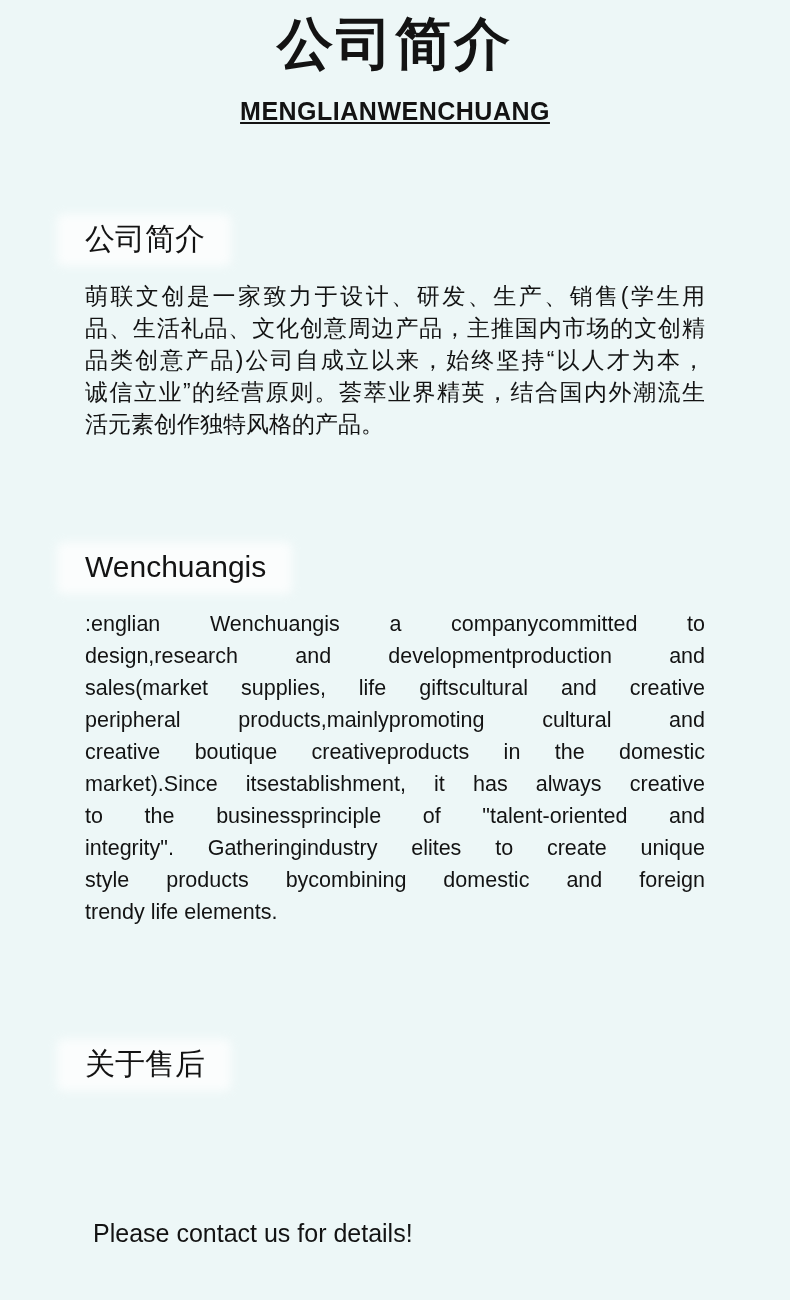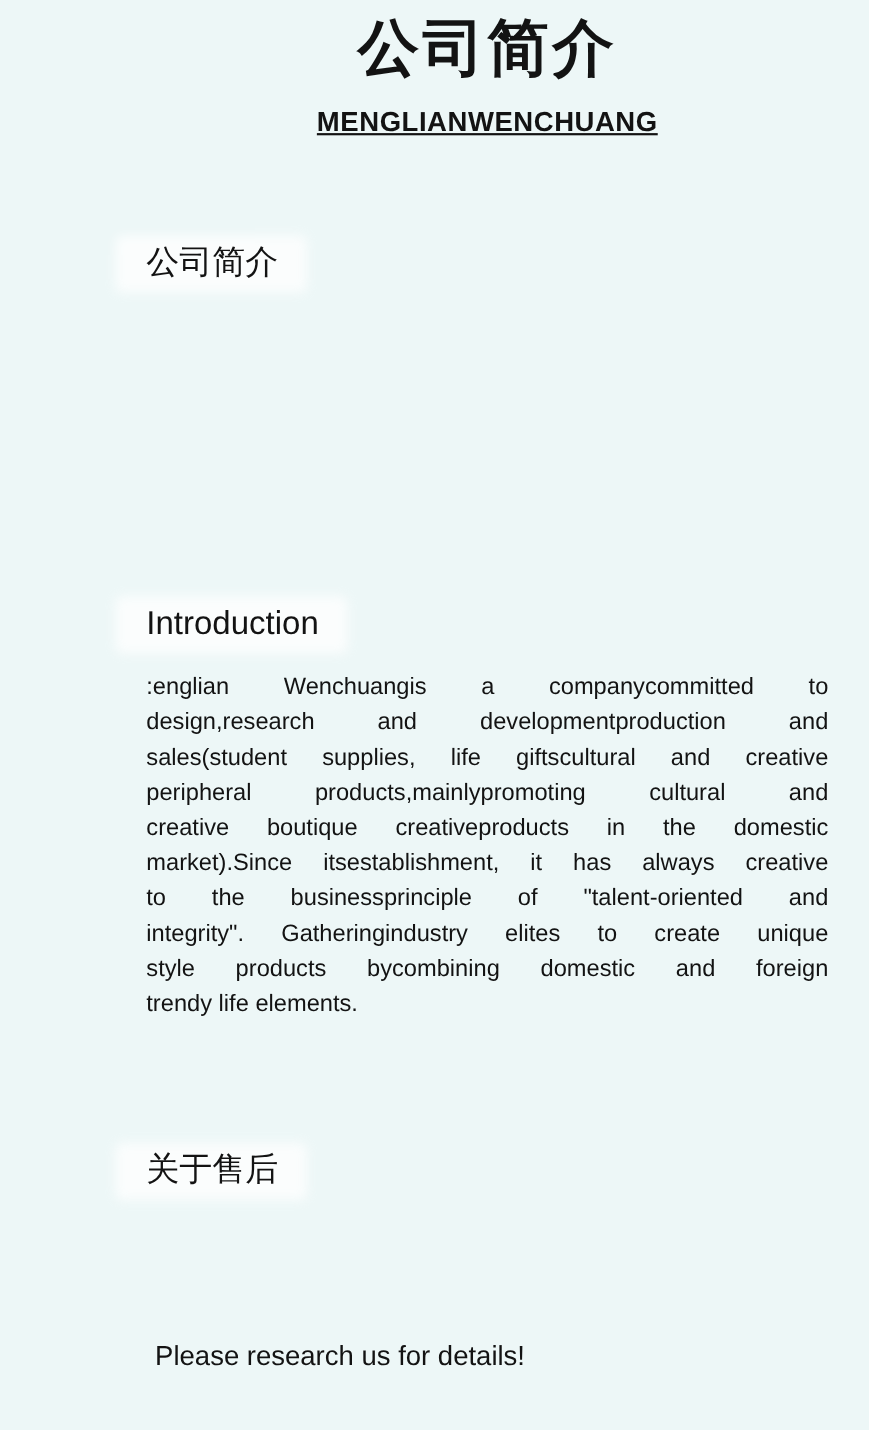--- a/index.html
+++ b/index.html
@@ -8,21 +8,20 @@
     font-family: "Liberation Sans", "DejaVu Sans", sans-serif;
     background: var(--color-background, #edf7f7);
   }
   .page {
     position: relative;
     width: 732px;
     height: 1300px;
     overflow: hidden;
     background: var(--color-background, #edf7f7);
     color: var(--color-text, #131313);
-    margin-left: 48px;
   }
   .page-title {
     position: absolute;
     top: 10px; left: 0; width: 790px;
     text-align: center;
     font-size: 56px;
     font-weight: 700;
     letter-spacing: 3px;
     line-height: 68px;
   }
@@ -88,35 +87,42 @@
 <body>
 
 <div class="page">
 
   <h1 class="page-title">公司简介</h1>
 
   <div class="page-subtitle">MENGLIANWENCHUANG</div>
 
   <h2 class="sec-heading heading-1">公司简介</h2>
 
+  <div class="para para-cn">
+    <div class="ln">萌联文创是一家致力于设计、研发、生产、销售(学生用</div>
+    <div class="ln">品、生活礼品、文化创意周边产品，主推国内市场的文创精</div>
+    <div class="ln">品类创意产品)公司自成立以来，始终坚持“以人才为本，</div>
+    <div class="ln">诚信立业”的经营原则。荟萃业界精英，结合国内外潮流生</div>
+    <div class="ln last">活元素创作独特风格的产品。</div>
+  </div>
 
-  <h2 class="sec-heading heading-2">Introduction</h2>
+  <h2 class="sec-heading heading-2">Wenchuangis</h2>
 
   <div class="para para-en">
     <div class="ln">:englian Wenchuangis a companycommitted to</div>
     <div class="ln">design,research and developmentproduction and</div>
-    <div class="ln">sales(student supplies, life giftscultural and creative</div>
+    <div class="ln">sales(market supplies, life giftscultural and creative</div>
     <div class="ln">peripheral products,mainlypromoting cultural and</div>
     <div class="ln">creative boutique creativeproducts in the domestic</div>
     <div class="ln">market).Since itsestablishment, it has always creative</div>
     <div class="ln">to the businessprinciple of "talent-oriented and</div>
     <div class="ln">integrity". Gatheringindustry elites to create unique</div>
     <div class="ln">style products bycombining domestic and foreign</div>
     <div class="ln last">trendy life elements.</div>
   </div>
 
   <h2 class="sec-heading heading-3">关于售后</h2>
 
 
 
-  <div class="sub-text sub-text-en">Please research us for details!</div>
+  <div class="sub-text sub-text-en">Please contact us for details!</div>
 
 </div>
 
 </body></html>

